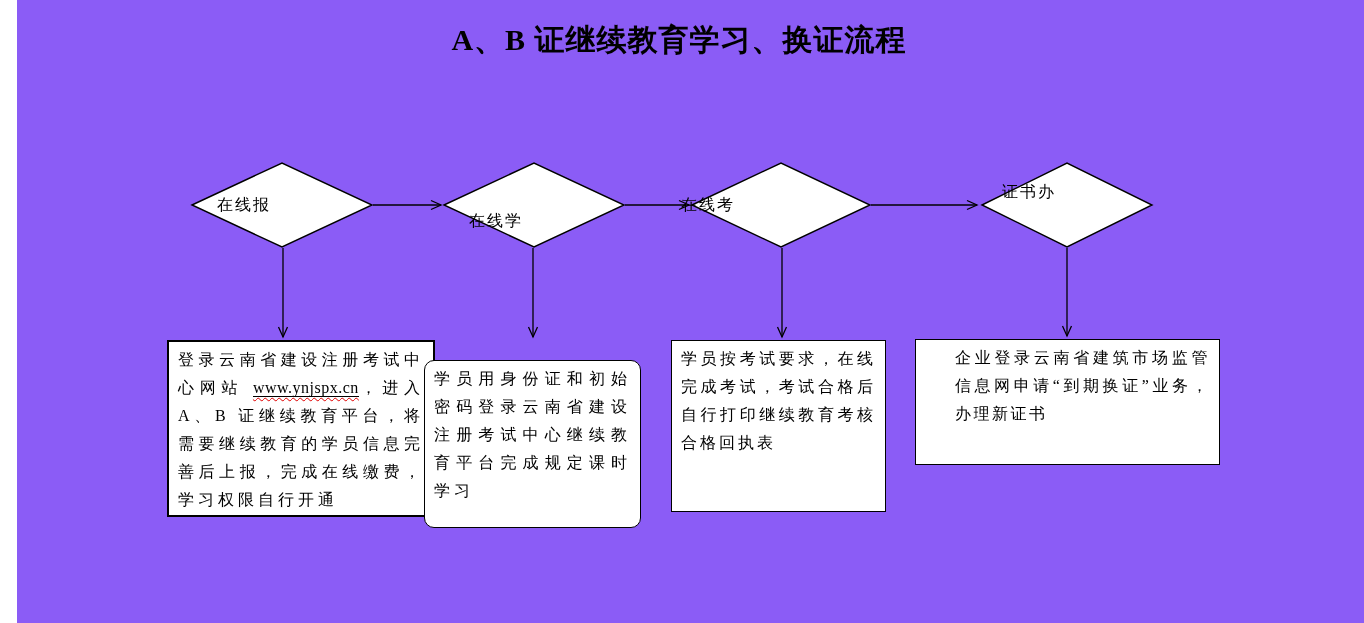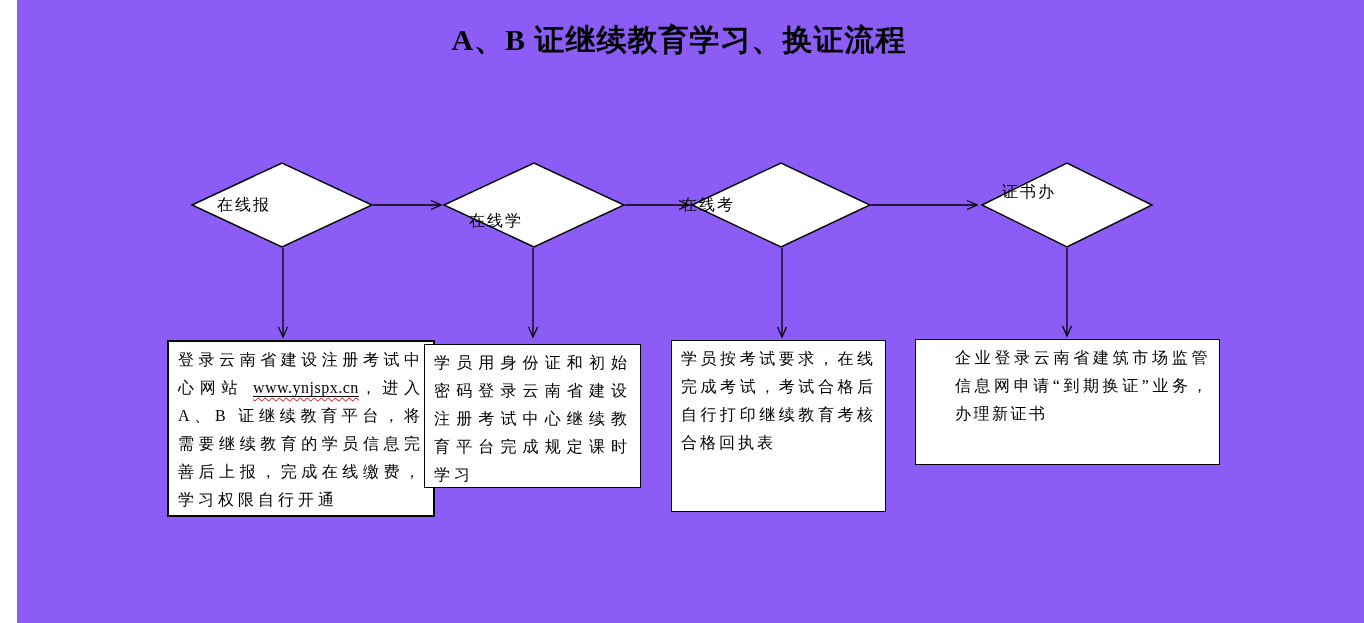--- a/index.html
+++ b/index.html
@@ -47,21 +47,21 @@
     box-sizing: border-box;
     background: #ffffff;
     border: 1.5px solid #000000;
     padding: 4px 9px;
     font-size: 16px;
     line-height: 28px;
     text-align: justify;
     color: #000000;
   }
   .flowbox.b1 { left: 150px; top: 340px; width: 268px; height: 177px; border-width: 2px; letter-spacing: 4px; }
-  .flowbox.b2 { left: 407px; top: 344px; width: 217px; height: 144px; letter-spacing: 4px; }
+  .flowbox.b2 { left: 407px; top: 360px; width: 217px; height: 168px; letter-spacing: 4px; border-radius: 10px; }
   .flowbox.b3 { left: 654px; top: 340px; width: 215px; height: 172px; letter-spacing: 3px; }
   .flowbox.b4 { left: 898px; top: 339px; width: 305px; height: 126px; letter-spacing: 2.5px; padding-left: 39px; }
   .url {
     letter-spacing: 0.5px;
     border-bottom: 1px solid #000000;
     text-decoration: underline wavy #e00000;
     text-decoration-thickness: 1px;
     text-underline-offset: 4px;
     text-decoration-skip-ink: none;
   }

